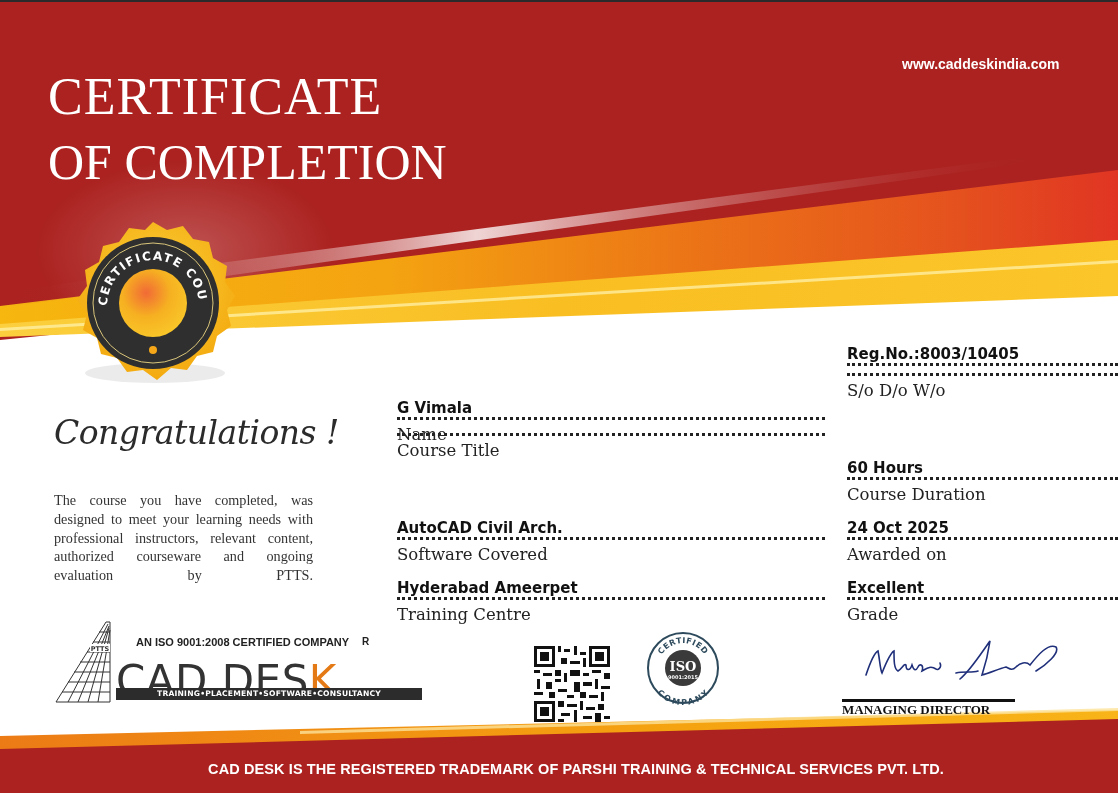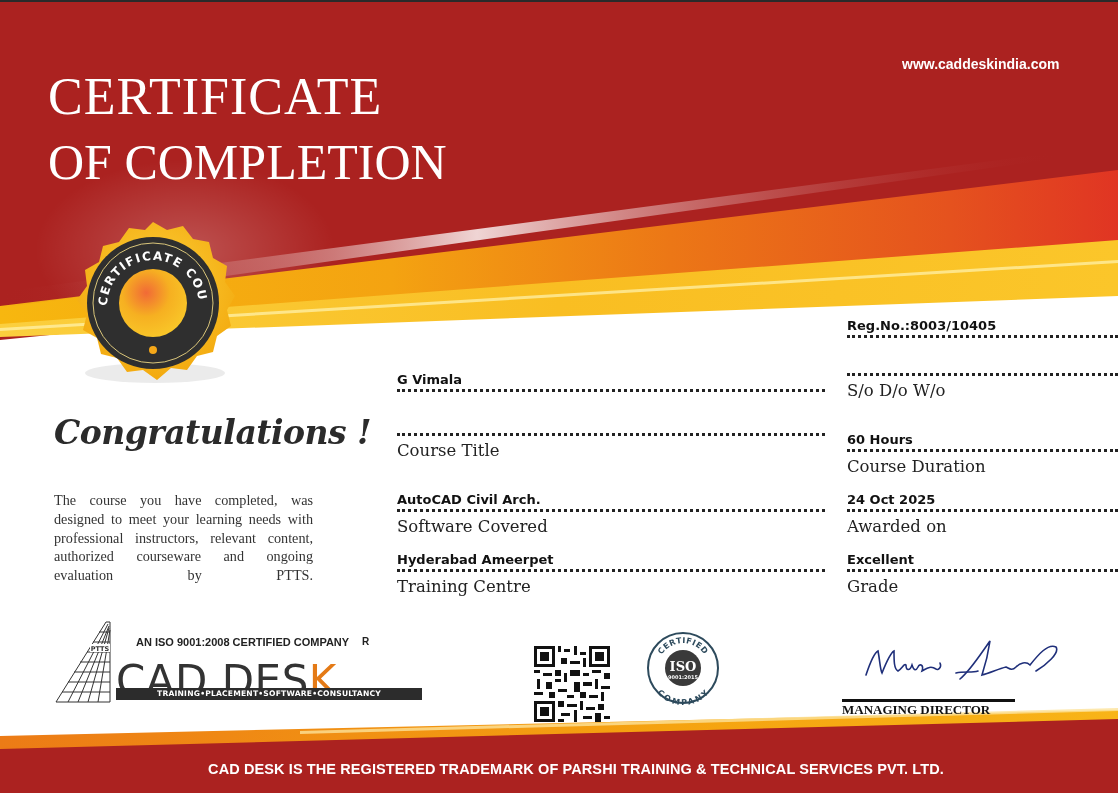--- a/index.html
+++ b/index.html
@@ -24,32 +24,32 @@
     position: absolute; left: 902px; top: 56px;
     font-family: "Liberation Sans", sans-serif; font-weight: bold;
     color: #ffffff; font-size: 14px; text-decoration: none;
   }
 
   .badge { position: absolute; left: 63px; top: 218px; width: 180px; height: 170px; }
 
   .congrats {
     position: absolute; left: 54px; top: 413px;
     font-family: "DejaVu Serif", serif; font-style: italic;
-    font-size: 33px; color: #2b2b2b; letter-spacing: -0.5px; font-weight: bold;
+    font-size: 33px; color: #2b2b2b; letter-spacing: -0.5px;
   }
   .blurb {
     position: absolute; left: 54px; top: 491px; width: 259px; margin: 0;
     font-family: "Liberation Serif", serif; font-size: 14.2px; line-height: 18.8px;
     color: #333333; text-align: justify; text-align-last: justify;
   }
 
   .field { position: absolute; }
   .field .value {
-    font-family: "DejaVu Sans", sans-serif; font-weight: bold; font-size: 13px;
-    color: #111111; height: 16px; line-height: 16px;
+    font-family: "DejaVu Sans", sans-serif; font-weight: bold; font-size: 15px;
+    color: #111111; height: 16px; line-height: 16px; margin-top: 28px;
   }
   .field .dots {
     height: 0; border-bottom: 3px dotted #222; margin-top: 1px;
   }
   .field .label {
     font-family: "DejaVu Serif", serif; font-size: 16.5px; color: #222222;
     margin-top: 5px; line-height: 20px;
   }
   .col-left { left: 397px; width: 428px; }
   .col-right { left: 847px; width: 271px; }
@@ -176,20 +176,21 @@
 <p class="blurb">The course you have completed, was designed to meet your learning needs with professional instructors, relevant content, authorized courseware and ongoing evaluation by PTTS.</p>
 
 <div class="field col-right" style="top:318px;">
   <div class="value">Reg.No.:8003/10405</div>
   <div class="dots"></div>
 </div>
 
 <div class="field col-left" style="top:372px;">
   <div class="value">G Vimala</div>
   <div class="dots"></div>
+  <div class="label">Name</div>
 </div>
 <div class="field col-left" style="top:432px;">
   <div class="dots"></div>
   <div class="label">Course Title</div>
 </div>
 <div class="field col-left" style="top:492px;">
   <div class="value">AutoCAD Civil Arch.</div>
   <div class="dots"></div>
   <div class="label">Software Covered</div>
 </div>

